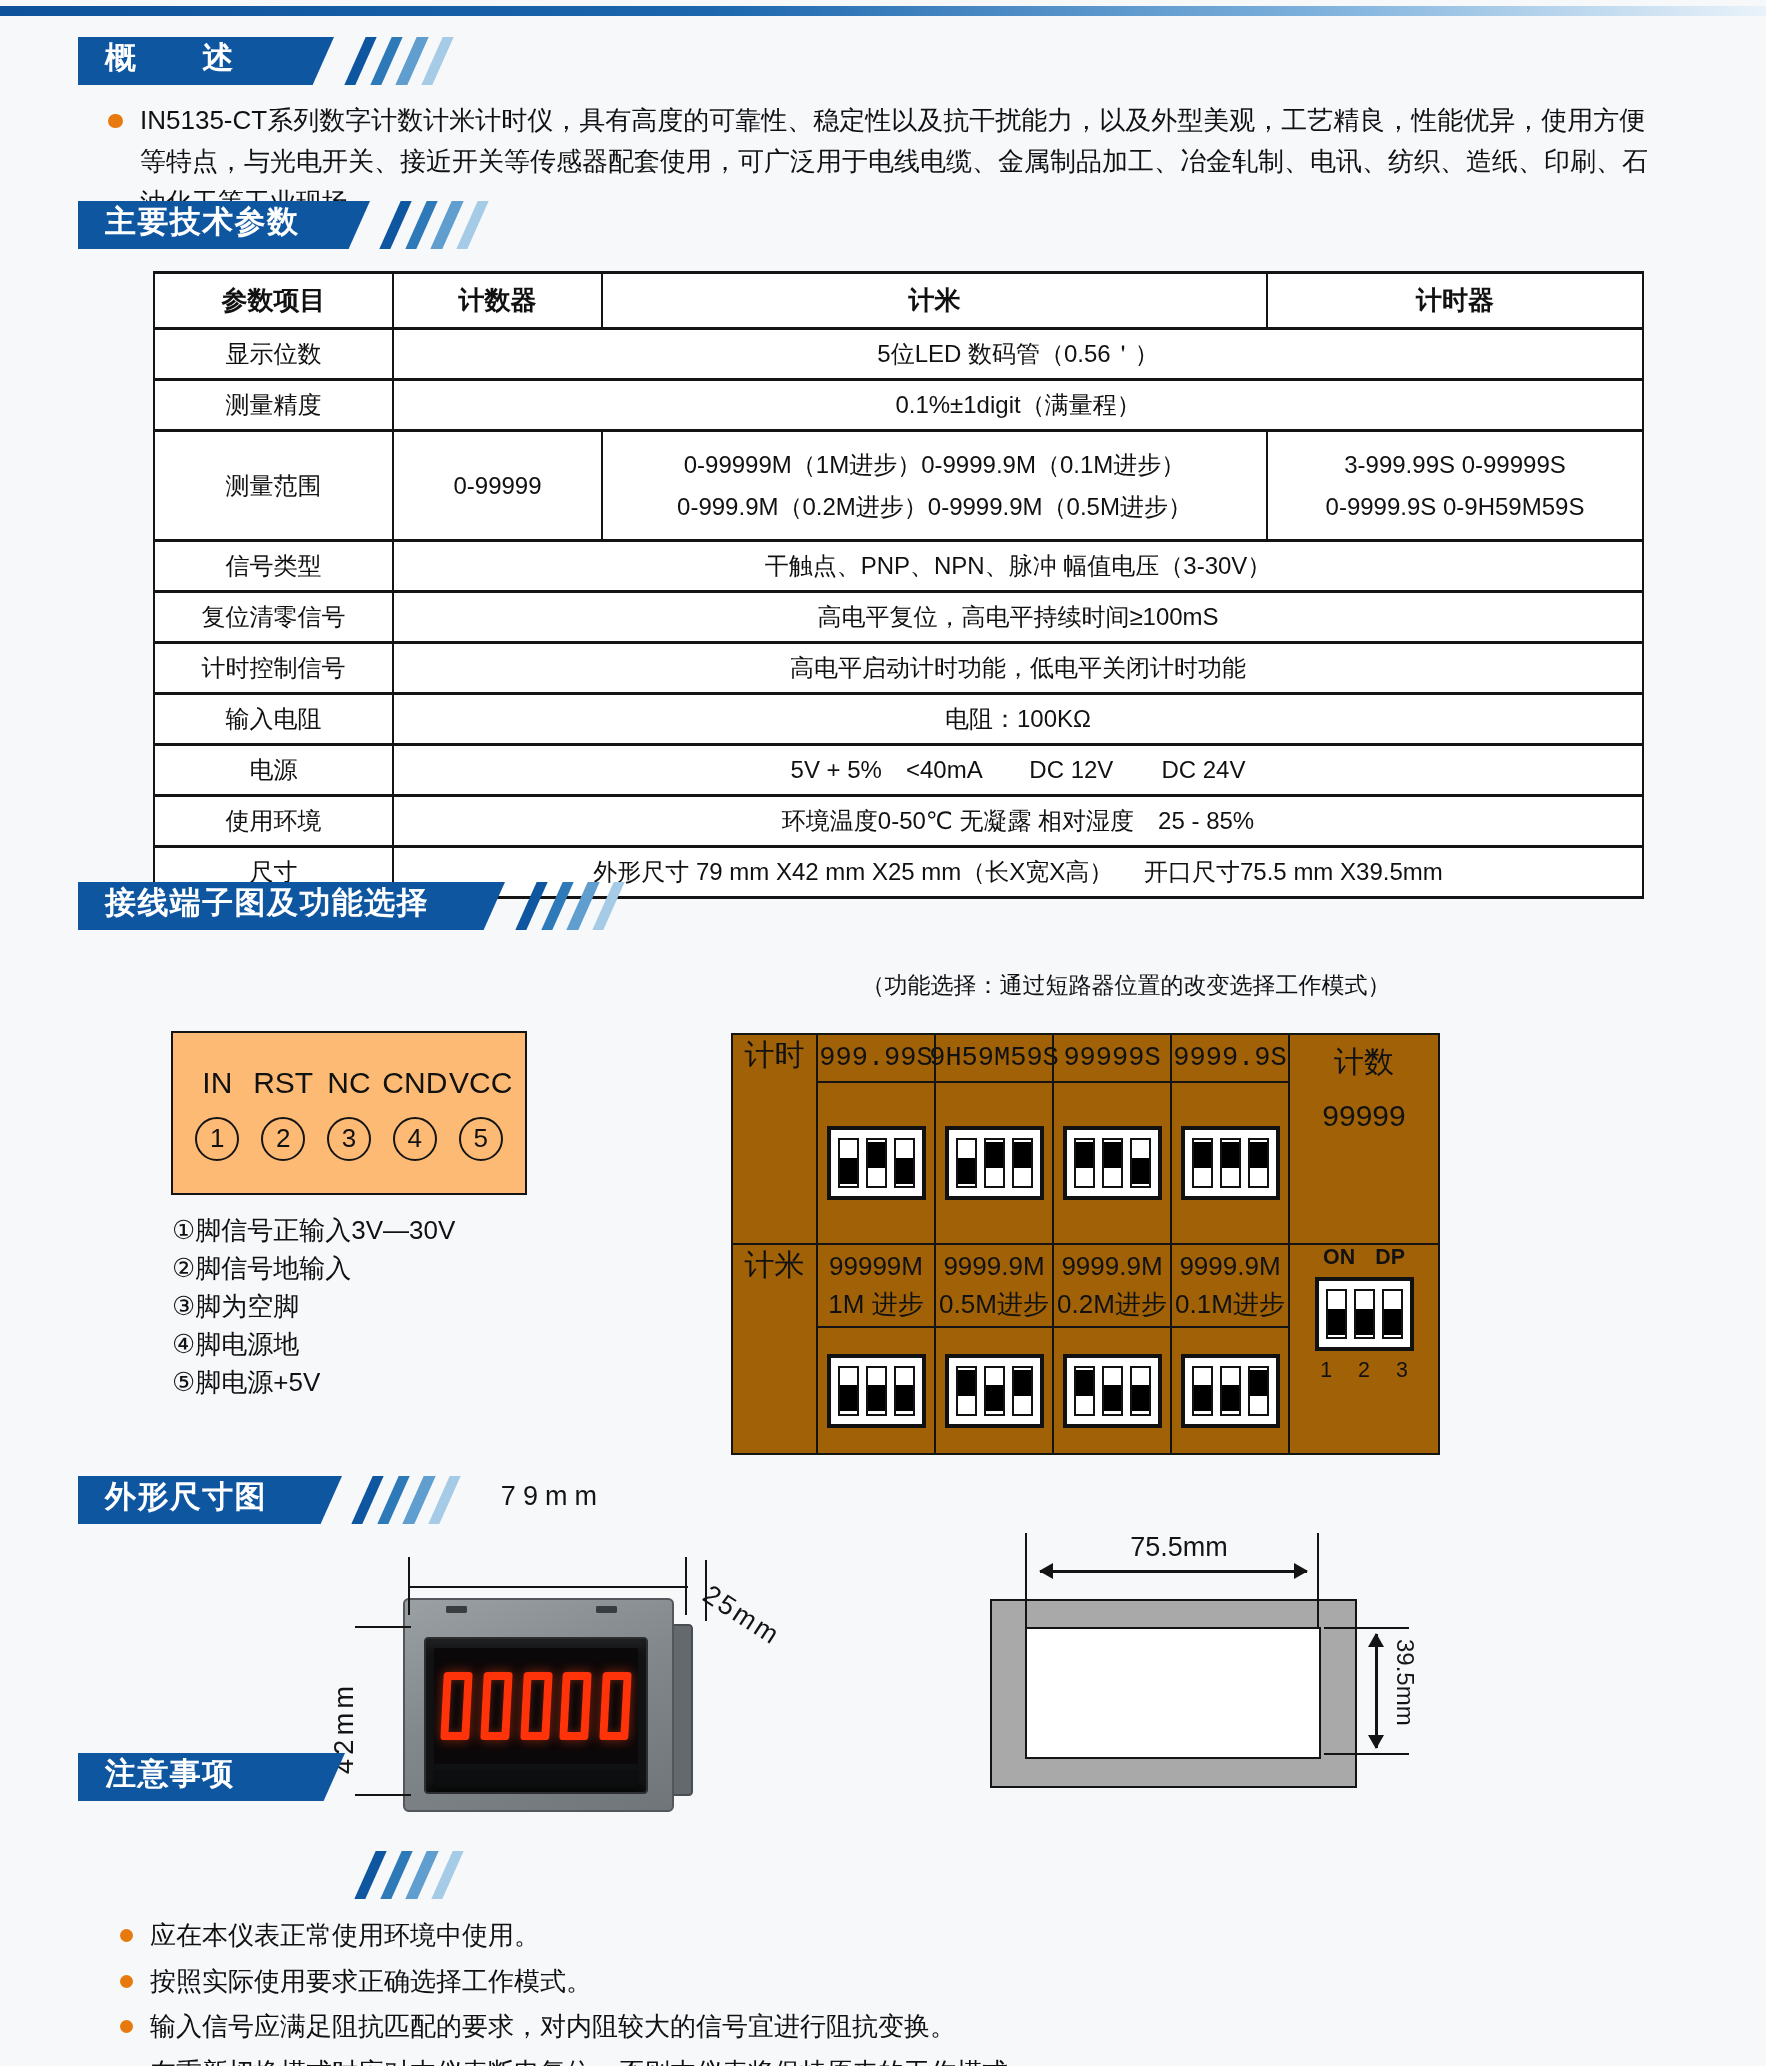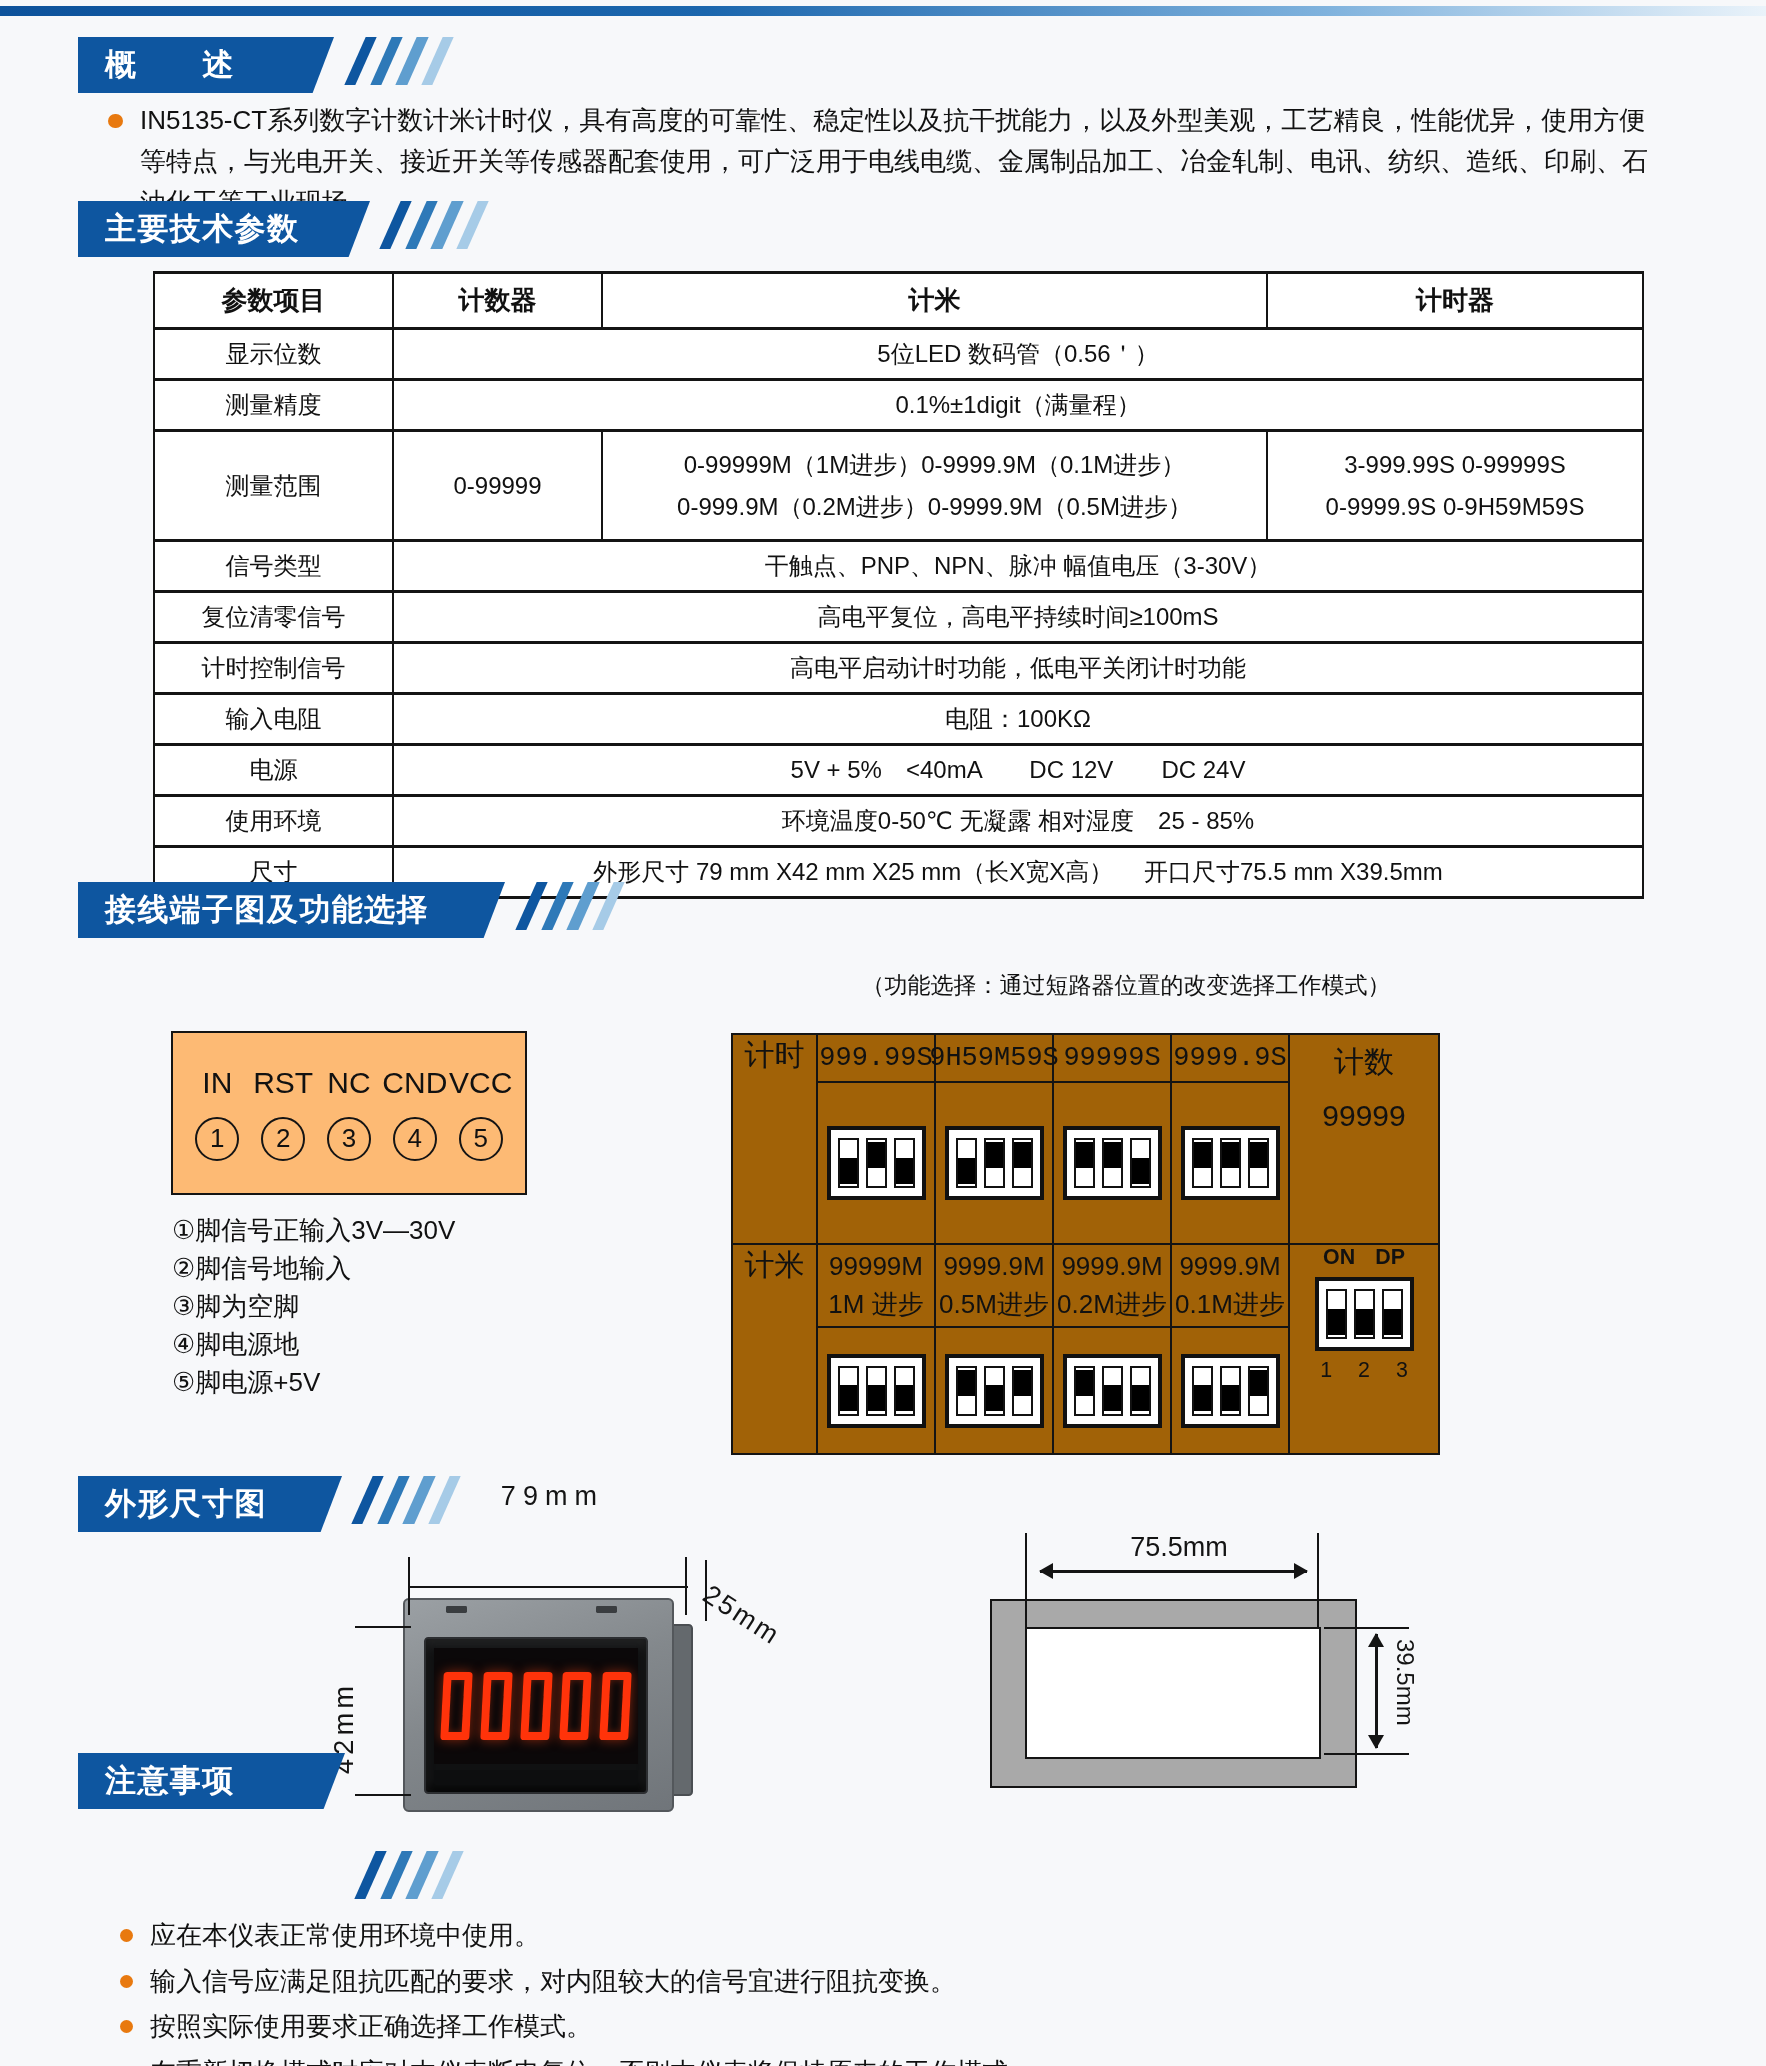--- a/index.html
+++ b/index.html
@@ -4,22 +4,22 @@
 <style>
   html,body{margin:0;padding:0;}
   body{width:1767px;height:2066px;background:#f5f6f8;font-family:"Liberation Sans","DejaVu Sans",sans-serif;color:#111;}
   #page{position:relative;width:1767px;height:2066px;overflow:hidden;background:#f7f8fa;}
 
   
   .topbar{position:absolute;left:0;top:5.7px;width:1767px;height:10px;
     background:linear-gradient(90deg,#0d529b 0%,#1b66ad 40%,#7fb2dd 75%,#eaf3fa 100%);}
 
   
-  .banner{position:absolute;height:56px;background:#0e56a0;color:#fff;font-weight:bold;font-size:31px;
-    display:flex;align-items:center;padding-left:27px;box-sizing:border-box;
+  .banner{position:absolute;height:48px;background:#0e56a0;color:#fff;font-weight:bold;font-size:31px;
+    display:flex;align-items:flex-start;padding-left:27px;box-sizing:border-box;
     clip-path:polygon(0 0,100% 0,calc(100% - 21.4px) 100%,0 100%);letter-spacing:1.4px;}
   .stripes{position:absolute;display:flex;gap:14.2px;transform:skewX(-24deg);}
   .stripe{width:11.4px;height:48px;}
   .s1{background:#0e56a0}.s2{background:#2e79b8}.s3{background:#5f9ecf}.s4{background:#a6cbe7}
 
   
   .para{position:absolute;left:107px;top:100px;width:1560px;font-size:26px;line-height:41px;}
   .para p{margin:0;padding-left:33px;}
   .obullet{position:absolute;left:1.4px;top:13.5px;width:14.2px;height:14.2px;border-radius:50%;background:#e8790f;}
 
@@ -512,25 +512,25 @@
     <div class="stripe s4"></div>
   </div>
 
   <div class="notes-list">
     <div class="note-row">
       <span class="nbullet"></span>
       <span>应在本仪表正常使用环境中使用。</span>
     </div>
     <div class="note-row">
       <span class="nbullet"></span>
-      <span>输入信号应满足阻抗匹配的要求，对内阻较大的信号宜进行阻抗变换。</span>
+      <span>按照实际使用要求正确选择工作模式。</span>
     </div>
     <div class="note-row">
       <span class="nbullet"></span>
-      <span>按照实际使用要求正确选择工作模式。</span>
+      <span>输入信号应满足阻抗匹配的要求，对内阻较大的信号宜进行阻抗变换。</span>
     </div>
     <div class="note-row">
       <span class="nbullet"></span>
       <span>在重新切换模式时应对本仪表断电复位，否则本仪表将保持原来的工作模式。</span>
     </div>
   </div>
 
 </div>
 
 

